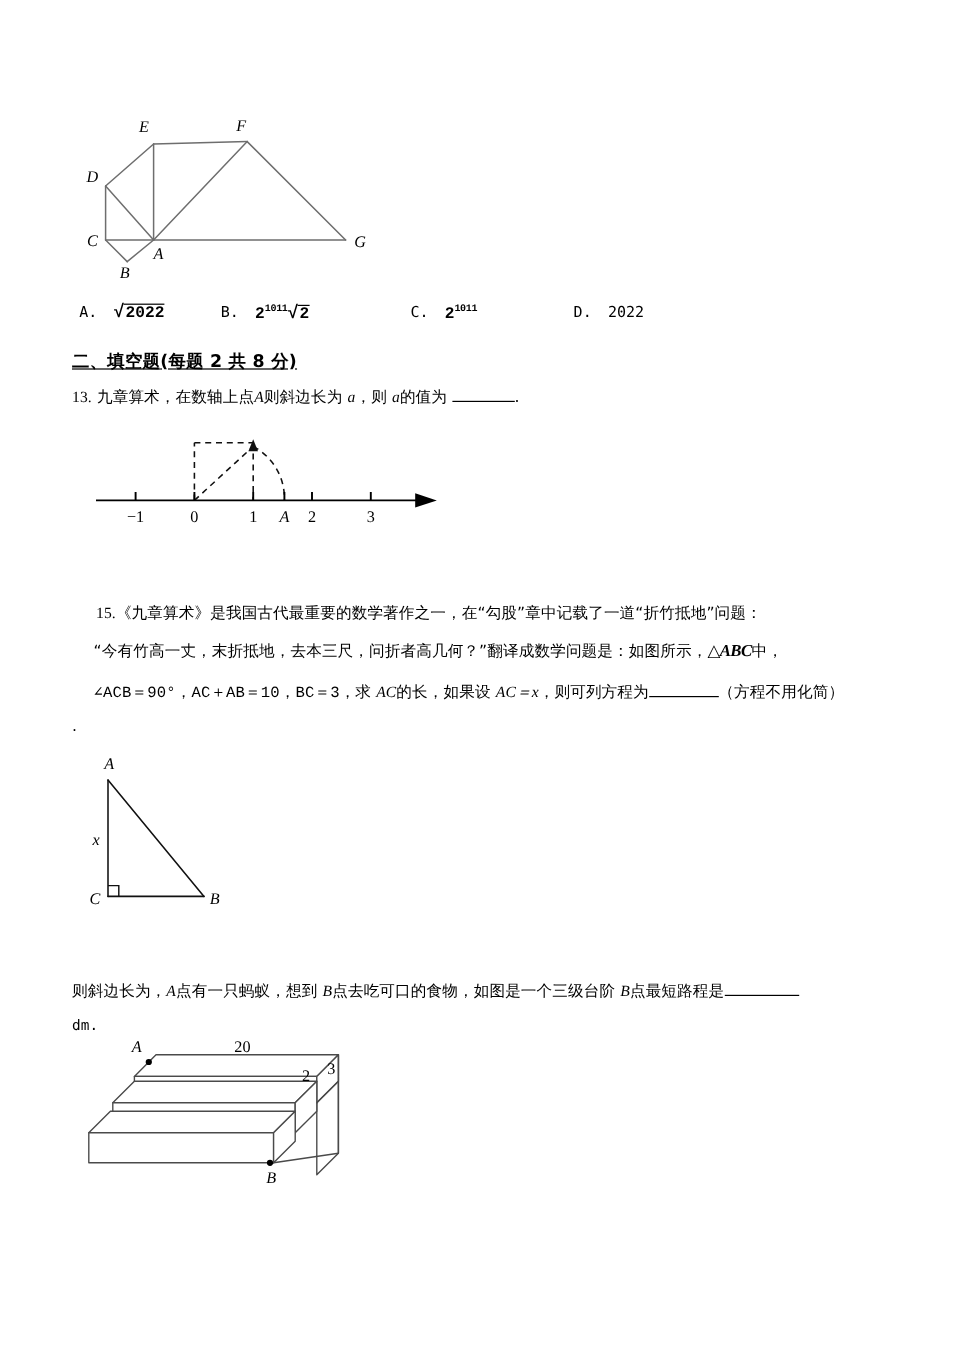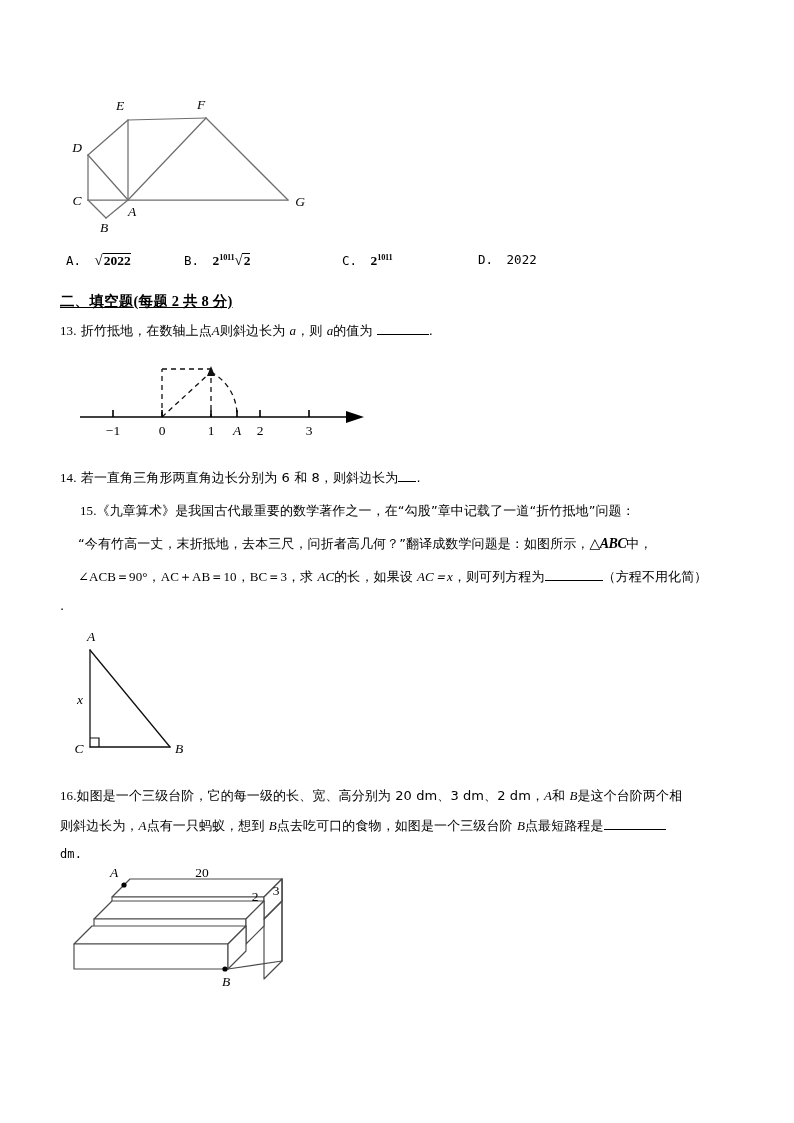--- a/index.html
+++ b/index.html
@@ -33,21 +33,21 @@
     color: #000;
   }
   .sec-title {
     position: absolute;
     font-family: "DejaVu Sans", "Liberation Sans", sans-serif;
     font-weight: bold;
     font-size: 14.5px;
     letter-spacing: 0.2px;
     white-space: nowrap;
   }
-  .sec-title .u { text-decoration: underline; font-family: Liberation Serif, serif; }
+  .sec-title .u { text-decoration: underline; }
 
   .num { font-family: "Liberation Serif", "DejaVu Serif", serif; }
   .ital { font-style: italic; font-family: "Liberation Serif","DejaVu Serif",serif; }
   .blank-line {
     display: inline-block;
     border-bottom: 1.3px solid #000;
     vertical-align: baseline;
   }
 
   
@@ -60,21 +60,21 @@
   }
   .mc-item {
     position: absolute;
     font-family: "DejaVu Sans Mono", "Liberation Mono", monospace;
     font-size: 12.5px;
     white-space: nowrap;
     top: 0;
   }
   .mc-label { font-family: "DejaVu Sans Mono","Liberation Mono",monospace; font-size: 12.5px; }
   .mc-val {
-    font-family: Liberation Serif, serif;
+    font-family: Liberation Mono, monospace;
     font-weight: bold;
     font-size: 13.5px;
     margin-left: 6px;
   }
   .mc-val.plain { font-weight: normal; font-family: "DejaVu Sans Mono","Liberation Mono",monospace; font-size:12.5px; }
   sup.expo {
     font-size: 0.62em;
     font-weight: bold;
     letter-spacing: -0.3px;
     vertical-align: super;
@@ -169,21 +169,21 @@
       <span class="mc-val plain">2022</span>
     </div>
   </div>
 
   <div class="sec-title" style="left:60px; top:292px;">
     <span class="u">二、填空题</span><span class="u">(每题 2 共 8 分)</span>
   </div>
 
   <div class="qtext" style="left:60px; top:316px;">
     <span class="num">13.</span>
-    <span>折竹抵地，在数轴上点</span><span class="ital">A</span><span>则斜边长为</span>
+    <span>九章算术，在数轴上点</span><span class="ital">A</span><span>则斜边长为</span>
     <span class="ital">a</span><span>，则</span>
     <span class="ital">a</span><span>的值为</span>
     <span class="blank-line" style="width:52px; height:13px;"></span><span>.</span>
   </div>
 
   <div class="fig" style="left:80px; top:352px; width:290px; height:98px;">
     <svg width="290" height="98" viewBox="0 0 290 98">
 
       <g stroke="#111" stroke-width="1.3" fill="none" stroke-dasharray="5,4" stroke-linecap="butt">
         <line x1="82" y1="65" x2="82" y2="17"></line>
@@ -208,35 +208,31 @@
       </g>
       <text class="lbl-n" x="33" y="83" text-anchor="middle">−1</text>
       <text class="lbl-n" x="82" y="83" text-anchor="middle">0</text>
       <text class="lbl-n" x="131" y="83" text-anchor="middle">1</text>
       <text class="lbl" x="157" y="83" text-anchor="middle">A</text>
       <text class="lbl-n" x="180" y="83" text-anchor="middle">2</text>
       <text class="lbl-n" x="229" y="83" text-anchor="middle">3</text>
     </svg>
   </div>
 
-  <div class="qtext" style="left:60px; top:463px;">
-    <span class="num">14.</span>
-    <span>若一直角三角形两直角边长分别为 6 和 8，则斜边长为</span><span class="blank-line" style="width:18px; height:13px;"></span><span>.</span>
-  </div>
 
   <div class="qtext" style="left:60px; top:496px;margin-left:20px;">
     <span class="num">15.</span><span>《九章算术》是我国古代最重要的数学著作之一，在“勾股”章中记载了一道“折竹抵地”问题：</span>
   </div>
 
   <div class="qtext" style="left:78px; top:529px;text-align:center;">
     <span>“今有竹高一丈，末折抵地，去本三尺，问折者高几何？”翻译成数学问题是：如图所示，</span><span style="font-family:'Liberation Serif','DejaVu Serif',serif; font-weight:bold; font-style:italic; font-size:14px; letter-spacing:-0.5px;">△ABC</span><span>中，</span>
   </div>
 
   <div class="qtext" style="left:78px; top:562px;">
-    <span class="ital" style="font-style:normal;">∠ACB＝90°，AC＋AB＝10，BC＝3，求</span>
+    <span class="ital" style="font-style:normal;font-family:Liberation Mono, monospace;">∠ACB＝90°，AC＋AB＝10，BC＝3，求</span>
     <span class="ital">AC</span><span>的长，如果设</span>
     <span class="ital">AC＝x</span><span>，则可列方程为</span><span class="blank-line" style="width:58px; height:13px;"></span><span>（方程不用化简）</span>
   </div>
 
   <div class="qtext" style="left:60px; top:591px;">
     <span>.</span>
   </div>
 
   <div class="fig" style="left:62px; top:622px; width:200px; height:148px;">
     <svg width="200" height="148" viewBox="0 0 200 148">
@@ -247,24 +243,20 @@
       </g>
 
       <polyline points="28,116 37,116 37,125" stroke="#111" stroke-width="1.2" fill="none"></polyline>
       <text class="lbl" x="29" y="19" text-anchor="middle">A</text>
       <text class="lbl" x="17" y="131" text-anchor="middle">C</text>
       <text class="lbl" x="117" y="131" text-anchor="middle">B</text>
       <text class="lbl" x="18" y="82" text-anchor="middle">x</text>
     </svg>
   </div>
 
-  <div class="qtext" style="left:60px; top:781px;">
-    <span class="num">16.</span><span>如图是一个三级台阶，它的每一级的长、宽、高分别为 20 dm、3 dm、2 dm，</span><span class="ital">A</span><span>和</span>
-    <span class="ital">B</span><span>是这个台阶两个相</span>
-  </div>
 
   <div class="qtext" style="left:60px; top:811px;">
     <span>则斜边长为，</span><span class="ital">A</span><span>点有一只蚂蚁，想到</span>
     <span class="ital">B</span><span>点去吃可口的食物，如图是一个三级台阶</span>
     <span class="ital">B</span><span>点最短路程是</span><span class="blank-line" style="width:62px; height:13px;"></span>
   </div>
 
   <div class="qtext" style="left:60px; top:839px;">
     <span class="num" style="font-family:'DejaVu Sans Mono','Liberation Mono',monospace; font-size:12px;">dm.</span>
   </div>

